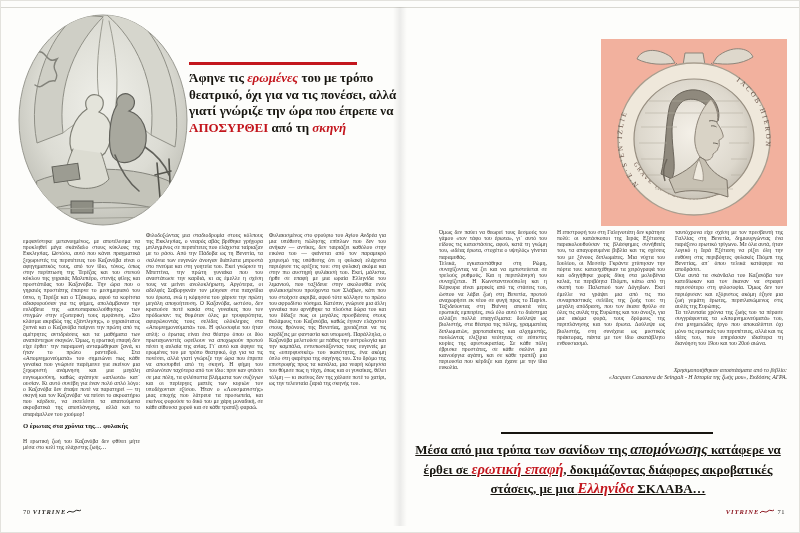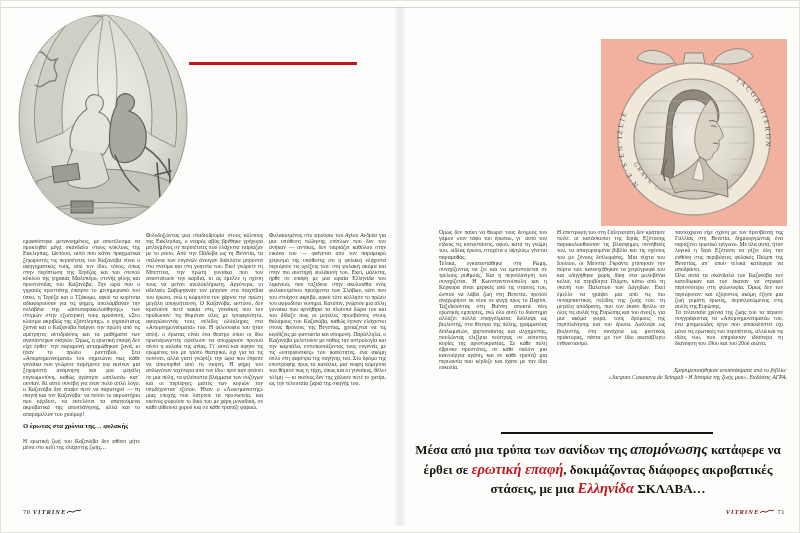--- a/index.html
+++ b/index.html
@@ -35,21 +35,21 @@
   .footer .mag{font-style:italic;font-weight:bold;letter-spacing:1px;}
   .footer-right .mag{color:#8d1620;}
   .flourish{display:inline-block;vertical-align:-1px;}
 
   
   .medallion{position:absolute;left:198px;top:32px;width:186px;height:187px;}
 
   
   .rule-black{position:absolute;left:98px;top:425px;width:212px;height:2px;background:#17150f;}
   .pq-right{position:absolute;left:6px;top:433px;width:378px;text-align:center;
-            font-weight:bold;font-size:13px;line-height:18.5px;color:#17150f;}
+            font-weight:bold;font-size:13px;line-height:18.5px;color:#17150f;text-decoration:underline;}
   .pq-right .red{color:#c3161d;}
   .pq-right .it{font-style:italic;}
   .pq-right .big{font-size:14.5px;}
 
   .credit{position:absolute;left:194px;top:360px;width:190px;text-align:right;
           font-style:italic;font-size:5.9px;line-height:6.8px;color:#3a3733;white-space:pre-line;}
 </style>
 </head>
 <body>
 
@@ -92,20 +92,21 @@
           <rect x="54" y="188" width="22" height="12" fill="#8e8e84" stroke="#5f5f58"></rect>
 
           <path d="M140,150 L144,196 M152,146 L154,194 M138,162 L154,158" fill="none" stroke="#55554e" stroke-width="1.6"></path>
 
           <path d="M24,206 L150,204 M30,196 L146,194" stroke="#a2a298" stroke-width="1"></path>
         </g>
       </svg>
     </div>
 
     <div class="rule-red"></div>
+    <div class="pq-left"><span>Άφηνε τις </span><span class="red it">ερωμένες</span><span> του με τρόπο </span><span class="heavy">θεατρικό</span><span>, όχι για να τις πονέσει, αλλά γιατί γνώριζε την ώρα που έπρεπε να </span><span class="red heavy">ΑΠΟΣΥΡΘΕΙ</span><span> από τη </span><span class="red it heavy">σκηνή</span></div>
 
     <div class="col" style="left:14px;">
       <span>εμφανίστηκε μετανοημένος, με αποτέλεσμα να προκληθεί μέγα σκάνδαλο στους κύκλους της Εκκλησίας. Ωστόσο, αυτό που κάνει πραγματικά ξεχωριστές τις περιπέτειες του Καζανόβα είναι ο αφηγηματικός τους, από τον ίδιο, τόνος, όπως στην περίπτωση της Τερέζας και του στενού κύκλου της γηραιάς Μαλιπιέρο, στενής φίλης και προστάτιδας του Καζανόβα. Την ώρα που ο γηραιός προστάτης έπαιρνε το μεσημεριανό του ύπνο, η Τερέζα και ο Τζάκομο, αφού τα κορίτσια αδιαφορούσαν για τις φήμες, απολάμβαναν την ευλάβεια της «αυτοπαρακολούθησης» των στιγμών στην εξωτερική τους εμφάνιση. «Στο κλάσμα ακριβώς της εξάντλησης», ο γηραιότατος ξυπνά και ο Καζανόβα παίρνει την πρώτη από τις αμέτρητες αντιδράσεις και τα μαθήματα των αναπάντεχων σκηνών. Όμως, η ερωτική επαφή δεν είχε έρθει· την παραμονή ανταμώθηκαν ξανά, κι ήταν το πρώτο ραντεβού. Στα «Απομνημονεύματά» του σημειώνει πως κάθε γυναίκα που γνώρισε παρέμεινε για εκείνον μια ξεχωριστή ανάμνηση και μια μεγάλη ευγνωμοσύνη, καθώς αγάπησε «απλωτά» κατ΄ ουσίαν. Κι αυτό συνέβη για έναν πολύ απλό λόγο: ο Καζανόβα δεν έπαψε ποτέ να παρατηρεί — τη σκηνή και τον Καζανόβα· να πείσει το ακροατήριο που κέρδισε, να εκτελέσει τα απαιτούμενα ακροβατικά της αποπλάνησης, αλλά και το απαράμιλλον του χιούμορ!</span>
       <div class="section-heading">Ο έρωτας στα χρόνια της… φυλακής</div>
       <span>Η ερωτική ζωή του Καζανόβα δεν φθίνει μήτε μέσα στο κελί της ελάχιστης ζωής…</span>
     </div>
     <div class="col" style="left:137px;">Φιλοδοξώντας μια σταδιοδρομία στους κόλπους της Εκκλησίας, ο νεαρός αβάς βρέθηκε γρήγορα μπλεγμένος σε περιπέτειες που ελάχιστα ταίριαζαν με το ράσο. Από την Πάδοβα ως τη Βενετία, τα σαλόνια των ευγενών άνοιγαν διάπλατα μπροστά στο πνεύμα και στη γοητεία του. Εκεί γνώρισε τη Μπεττίνα, την πρώτη γυναίκα που του αναστάτωσε την καρδιά, κι ας έμελλε η σχέση τους να μείνει ανολοκλήρωτη. Αργότερα, οι αδελφές Σαβοργκνάν τον μύησαν στα παιχνίδια του έρωτα, ενώ η κόμησσα του χάρισε την πρώτη μεγάλη απογοήτευση. Ο Καζανόβα, ωστόσο, δεν κρατούσε ποτέ κακία στις γυναίκες που τον πρόδωσαν: τις θυμόταν όλες με τρυφερότητα, αφιερώνοντάς τους σελίδες ολόκληρες στα «Απομνημονεύματά» του. Η φιλοσοφία του ήταν απλή: ο έρωτας είναι ένα θέατρο όπου οι δύο πρωταγωνιστές οφείλουν να αποχωρούν προτού πέσει η αυλαία της ανίας. Γι΄ αυτό και άφηνε τις ερωμένες του με τρόπο θεατρικό, όχι για να τις πονέσει, αλλά γιατί γνώριζε την ώρα που έπρεπε να αποσυρθεί από τη σκηνή. Η φήμη του απλωνόταν ταχύτερα από τον ίδιο: πριν καν φτάσει σε μια πόλη, τα φιλύποπτα βλέμματα των συζύγων και οι περίεργες ματιές των κυριών τον υποδέχονταν εξίσου. Ήταν ο «Λουσμανιστής» μιας εποχής που λάτρευε τα προσωπεία, και εκείνος φορούσε το δικό του με χάρη μοναδική, σε κάθε αίθουσα χορού και σε κάθε τραπέζι φαραώ.</div>
     <div class="col" style="left:260px;">Φυλακισμένος στο φρούριο του Αγίου Ανδρέα για μια υπόθεση πώλησης επίπλων που δεν του ανήκαν — αντίκες, δεν ταιριάζει καθόλου στην εικόνα του — φαίνεται από τον παραμικρό χειρισμό της υπόθεσης ότι η φυλακή ελάχιστα περιόρισε τις ορέξεις του: στη φυλακή ακόμα και στην πιο αυστηρή φυλάκισή του. Εκεί, μάλιστα, ήρθε σε επαφή με μια ωραία Ελληνίδα του λιμανιού, που ταξίδευε στην ακολουθία ενός φυλακισμένου προύχοντα των Σλάβων, κάτι που του στοίχισε ακριβά, αφού τότε κόλλησε το πρώτο του αφροδίσιο νόσημα. Κατόπιν, γνώρισε μια άλλη γυναίκα που αρνήθηκε τα πλούσια δώρα του και του δίδαξε πως οι μεγάλες προσβάσεις στους θαλάμους του Καζανόβα, καθώς έγιναν ελάχιστοι στους θρόνους της Βενετίας, χρειάζεται να τις κερδίζεις με φαντασία και υπομονή. Παράλληλα, ο Καζανόβα μελετούσε με πάθος την αστρολογία και την καμπάλα, εντυπωσιάζοντας τους ευγενείς με τις «υπερφυσικές» του ικανότητες, ένα ακόμη όπλο στη φαρέτρα της σαγήνης του. Στο δρόμο της επιστροφής προς τα κανάλια, μια νεαρή κόμησσα του θύμισε πως η τύχη, όπως και οι γυναίκες, θέλει τόλμη — κι εκείνος δεν της χάλασε ποτέ το χατίρι, ως την τελευταία ζαριά της σκηνής του.</div>
 
     <div class="footer" style="left:14px;">

